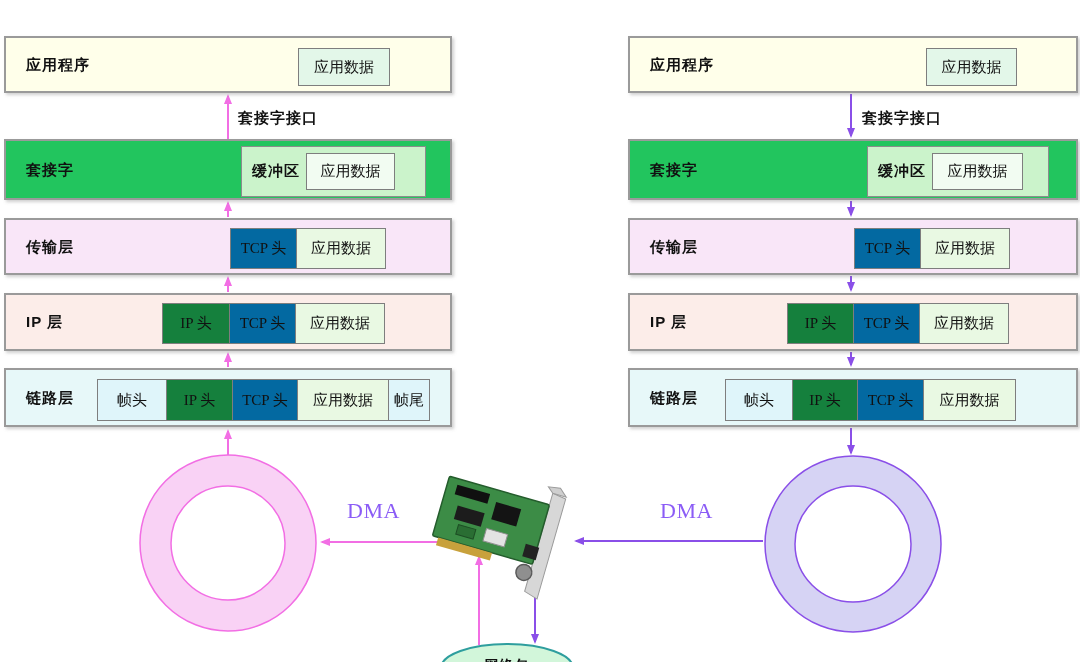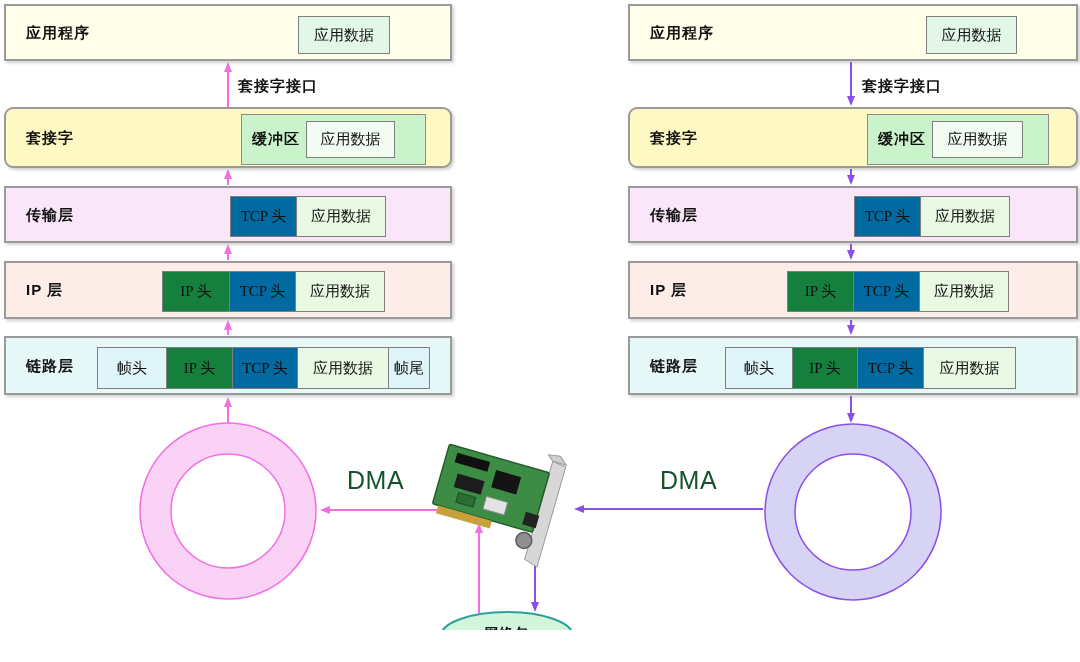--- a/index.html
+++ b/index.html
@@ -1,26 +1,26 @@
 <!DOCTYPE html>
 <html><head>
 <meta charset="utf-8">
 <style>
   html,body{margin:0;padding:0;background:#fff;}
   .canvas{position:relative;width:1080px;height:630px;background:#fff;overflow:hidden;
-          font-family:"Liberation Sans","DejaVu Sans",sans-serif;color:#111;}
+          font-family:"Liberation Sans","DejaVu Sans",sans-serif;color:#111;margin-top:32px;}
   .overlay{position:absolute;left:0;top:0;width:1080px;height:662px;}
 
   
   .layer{position:absolute;box-sizing:border-box;border:2px solid #9a9a9a;
          box-shadow:2px 2px 3px rgba(120,120,120,.35);}
   .layer-label{position:absolute;left:20px;top:50%;transform:translateY(-50%);
                font-size:15px;font-weight:600;letter-spacing:1px;white-space:nowrap;}
   .bg-app{background:#FFFFEA;}
-  .bg-socket{background:#fef9c3;border-radius:9px;}
+  .bg-socket{background:#22c55e;}
   .bg-transport{background:#F9E6F8;}
   .bg-ip{background:#FCEDE9;}
   .bg-link{background:#E7F8F9;}
 
   
   .segs{position:absolute;display:flex;}
   .seg{box-sizing:border-box;border:1px solid #7e7e7e;margin-left:-1px;
        display:flex;align-items:center;justify-content:center;
        font-family:"Liberation Serif","DejaVu Serif",serif;font-size:15px;white-space:nowrap;}
   .seg:first-child{margin-left:0;}
@@ -33,21 +33,21 @@
   
   .buffer{position:absolute;box-sizing:border-box;border:1px solid #8c8c8c;background:#CBF3CB;
           display:flex;align-items:center;padding-left:10px;}
   .buffer-label{font-size:15px;font-weight:600;letter-spacing:1px;white-space:nowrap;}
   .buffer-inner{box-sizing:border-box;border:1px solid #7e7e7e;background:#F2FCF2;margin-left:6px;
                 display:flex;align-items:center;justify-content:center;
                 font-family:"Liberation Serif","DejaVu Serif",serif;font-size:15px;white-space:nowrap;}
 
   
   .flabel{position:absolute;font-size:15px;font-weight:600;letter-spacing:1px;white-space:nowrap;}
-  .dma{position:absolute;font-size:25px;font-weight:400;letter-spacing:.5px;color:#14532d;}
+  .dma{position:absolute;font-size:22px;font-weight:400;letter-spacing:.5px;color:#8b5cf6;font-family:Liberation Serif, serif;}
   .packet-label{position:absolute;left:455px;top:625px;width:104px;text-align:center;
                 font-size:14px;font-weight:700;letter-spacing:1px;}
 </style>
 </head>
 <body>
 
 <div class="canvas">
 
   <svg class="overlay" width="1080" height="662" viewBox="0 0 1080 662">
     <defs>

